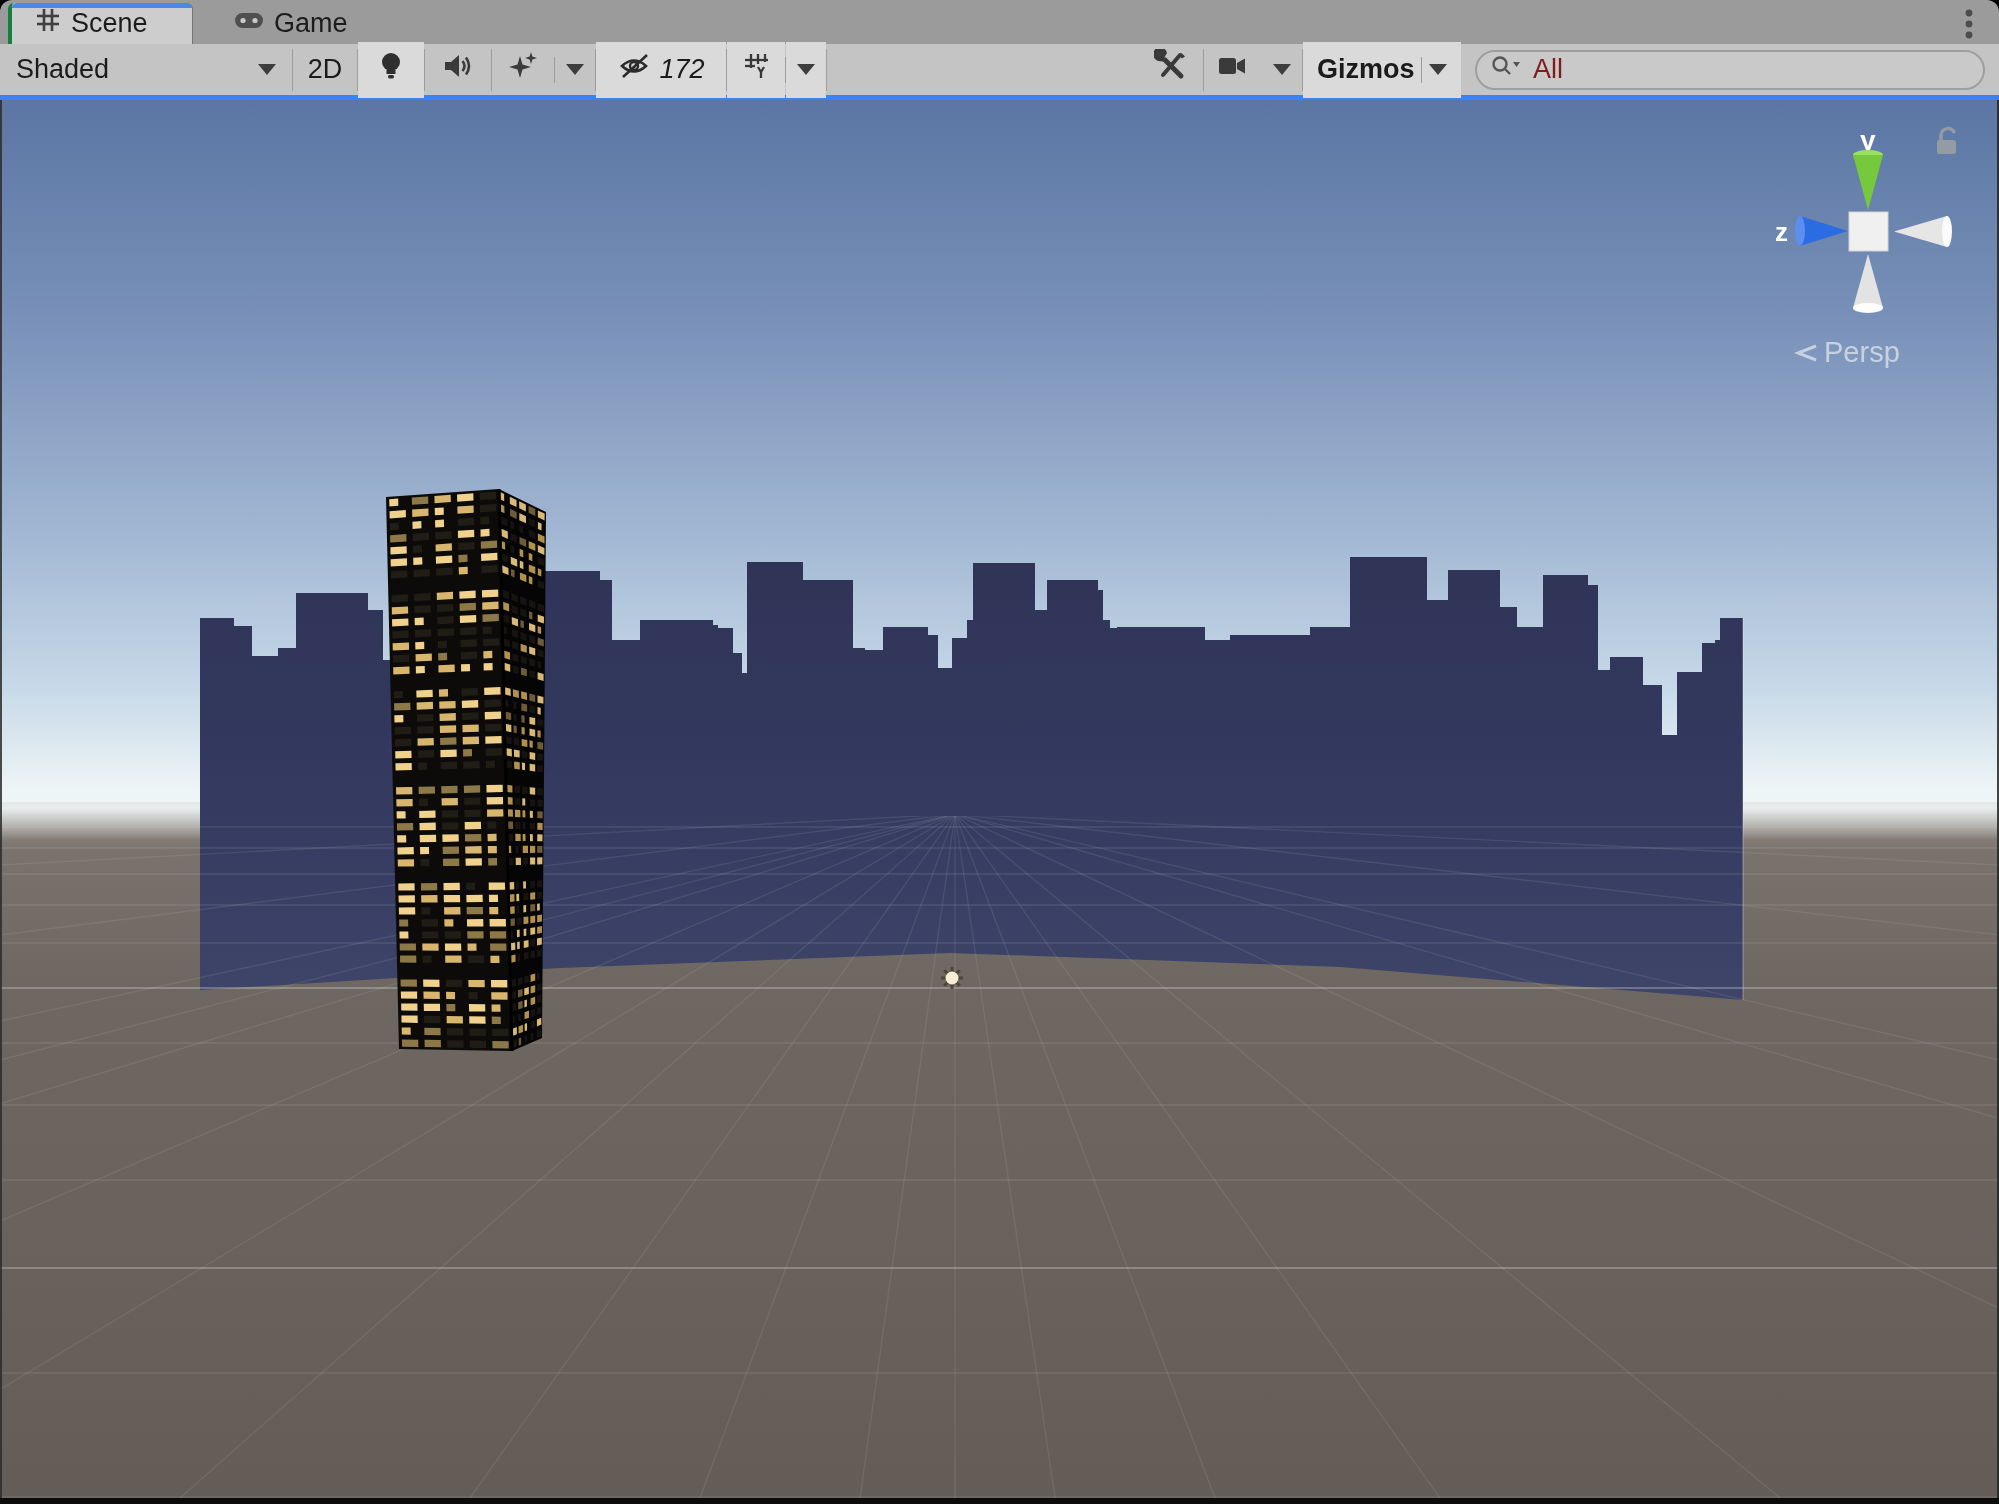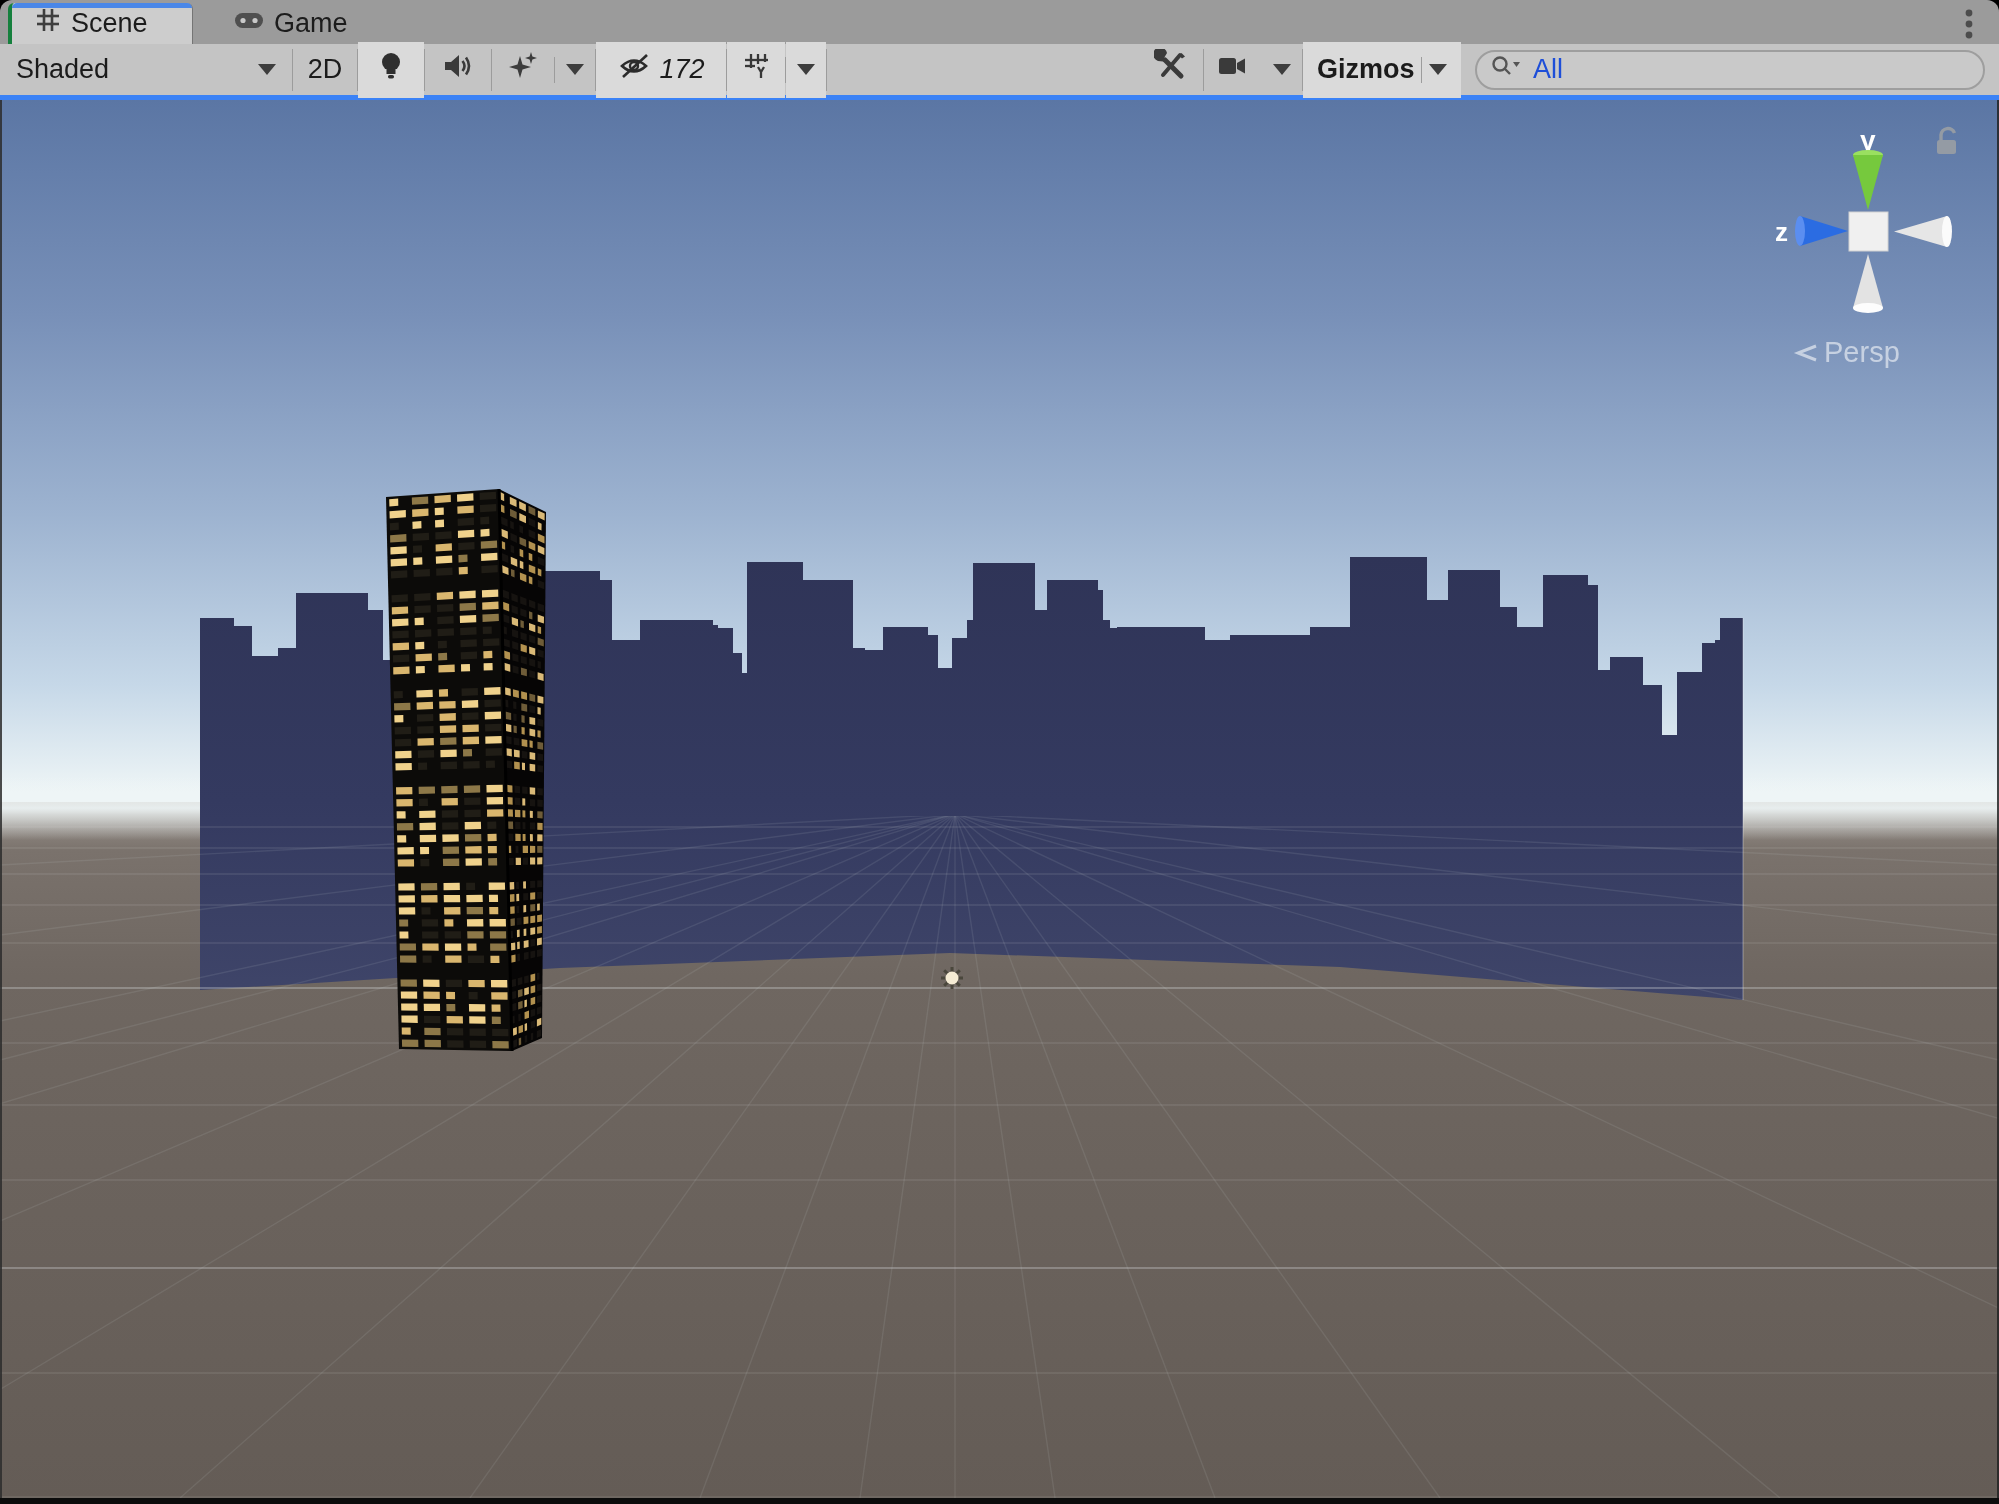--- a/index.html
+++ b/index.html
@@ -34,21 +34,21 @@
   .arrowcell{width:40px;}
   .innersep{width:1px;height:26px;background:#9c9c9c;}
   .eyegroup{width:130px;gap:6px;font-style:italic;}
   .gridcell{width:58px;}
   .wrench{width:64px;margin-left:auto;}
   .camcell{width:58px;}
   .gizmos{width:158px;justify-content:space-between;padding:0 14px;box-sizing:border-box;font-weight:bold;}
   .search{width:510px;height:40px;margin:0 14px 0 14px;background:#c9c9c9;border:2px solid #9e9e9e;
           border-radius:21px;display:flex;align-items:center;padding:0 12px;box-sizing:border-box;gap:8px;}
   .search input{border:none;outline:none;background:transparent;font-family:"Liberation Sans",sans-serif;
-          font-size:27px;color:#1d4ed8;width:100%;}
+          font-size:27px;color:#7f1d1d;width:100%;}
   
   .viewport{position:absolute;left:0;top:100px;width:1999px;height:1398px;overflow:hidden;}
   .edge-l{position:absolute;left:0;top:0;width:2px;height:100%;background:rgba(45,45,45,.85);}
   .edge-r{position:absolute;right:0;top:0;width:2px;height:100%;background:rgba(35,35,35,.85);}
   .bottomstrip{position:absolute;left:0;top:1498px;width:1999px;height:6px;background:#0c0c0c;}
   .axisgizmo{position:absolute;top:10px;right:19px;width:210px;height:270px;}
   .glabel{font-family:"Liberation Sans",sans-serif;font-weight:bold;fill:#fff;}
   .persp{font-family:"Liberation Sans",sans-serif;fill:rgba(226,232,240,.72);}
 </style>
 </head>

